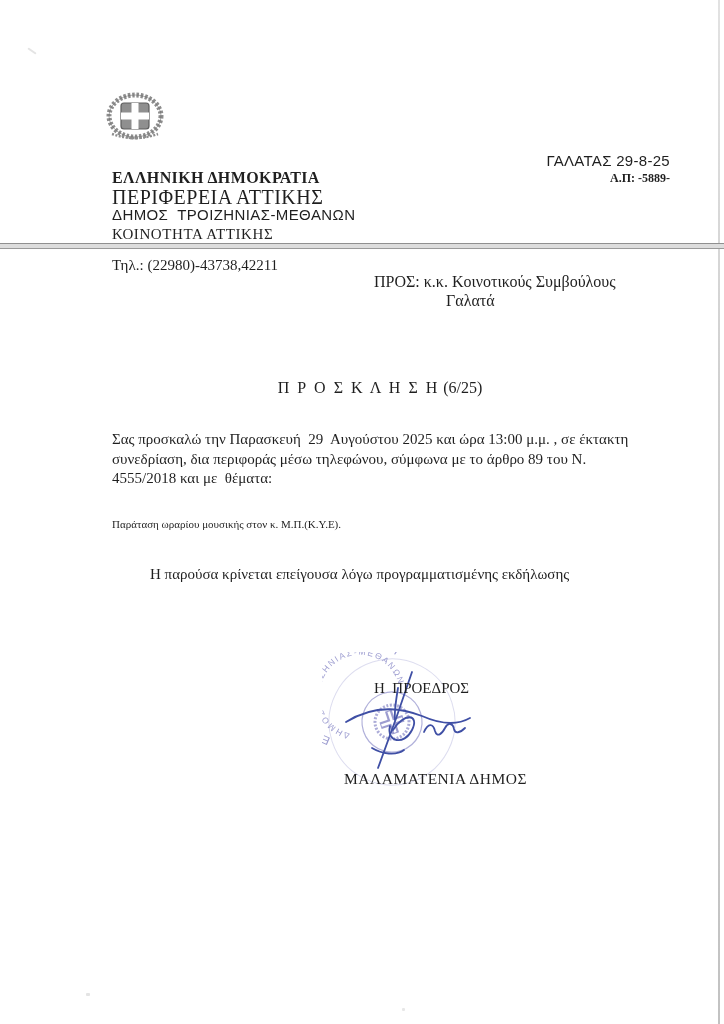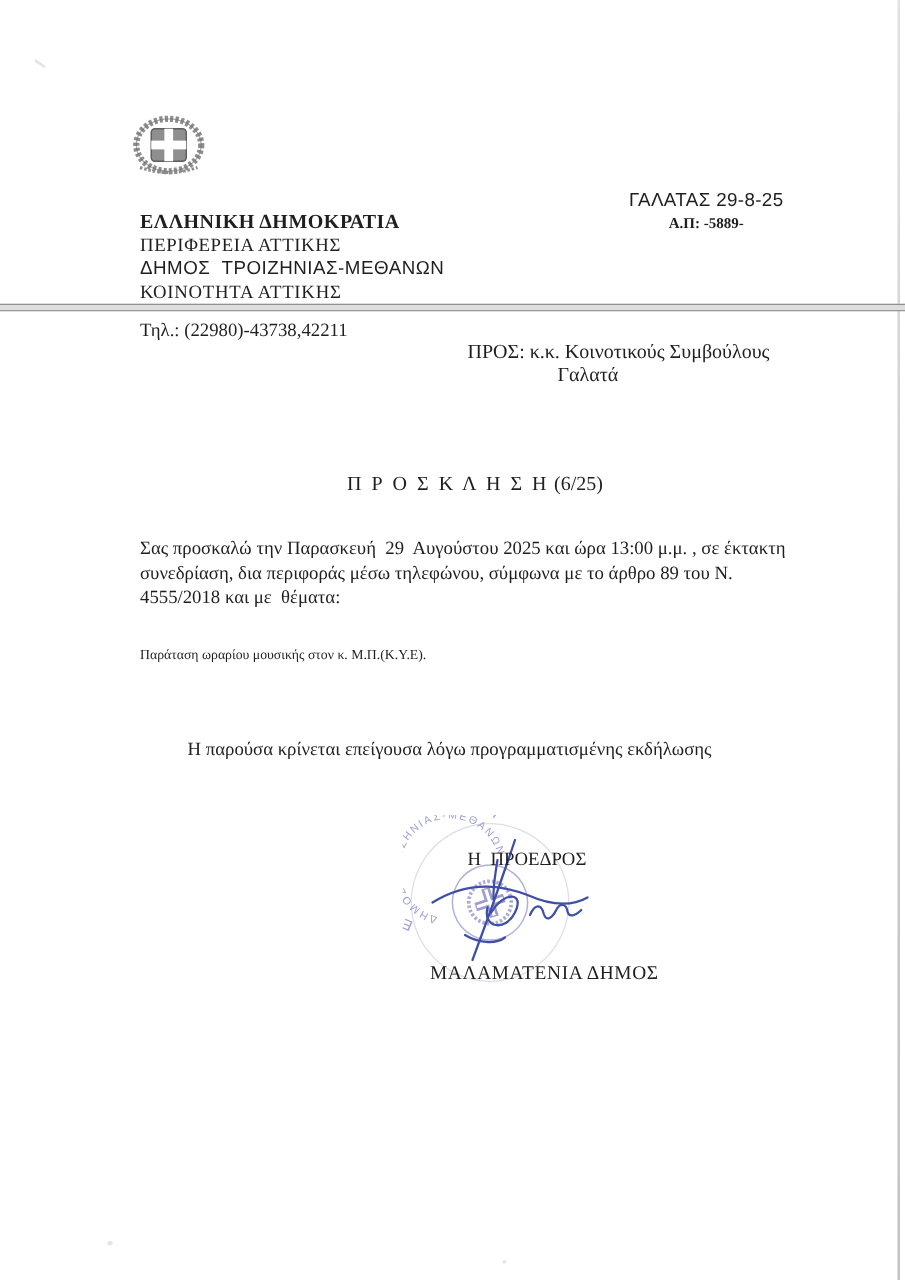--- a/index.html
+++ b/index.html
@@ -24,25 +24,25 @@
   .scan-speck {
     position: absolute;
     background: #c9c9c9;
     border-radius: 1px;
   }
 
   .emblem { left: 106px; top: 92px; }
 
   .header-block { left: 112px; top: 170px; line-height: 16.5px; }
   .header-line1 { font-weight: bold; font-size: 16px; letter-spacing: 0.4px; }
-  .header-line2 { font-size: 15px; letter-spacing: 0.5px; margin-top: 2px; }
+  .header-line2 { font-size: 20px; letter-spacing: 0.5px; margin-top: 2px; }
   .header-line3 { font-family: "Liberation Sans", sans-serif; font-size: 15px; letter-spacing: 0.4px; margin-top: 2px; white-space: pre; }
   .header-line4 { font-size: 15px; letter-spacing: 0.6px; margin-top: 2px; }
 
-  .date-block { left: 460px; top: 152px; width: 210px; text-align: center; }
+  .date-block { left: 460px; top: 152px; width: 210px; text-align: right; }
   .place-date { font-family: "Liberation Sans", sans-serif; font-size: 15px; letter-spacing: 0.3px; }
   .protocol   { font-weight: bold; font-size: 12px; margin-top: 2px; }
 
   .divider {
     position: absolute;
     left: 0; top: 243px;
     width: 724px; height: 4px;
     background: #dddddd;
     border-top: 1.6px solid #909090;
     border-bottom: 1.6px solid #9a9a9a;
@@ -55,21 +55,21 @@
 
   .doc-title { left: 0; top: 379px; width: 760px; text-align: center; font-size: 16px; }
   .doc-title .spaced { letter-spacing: 2px; }
 
   .body-par {
     left: 112px; top: 430px; width: 540px;
     font-size: 15px; line-height: 19.5px;
     white-space: pre-wrap;
   }
   .topic { left: 112px; top: 518px; font-size: 11px; }
-  .urgency { left: 150px; top: 592px; font-size: 15px; }
+  .urgency { left: 150px; top: 566px; font-size: 15px; }
 
   .sig-role { left: 374px; top: 680px; font-size: 15px; white-space: pre; z-index: 3; }
   .sig-name { left: 344px; top: 770px; font-size: 15.5px; letter-spacing: 0.5px; z-index: 3; }
 
   .stamp { left: 322px; top: 652px; z-index: 1; opacity: 0.8; }
   .signature-ink { left: 338px; top: 668px; z-index: 2; }
 </style>
 </head>
 <body>
 

